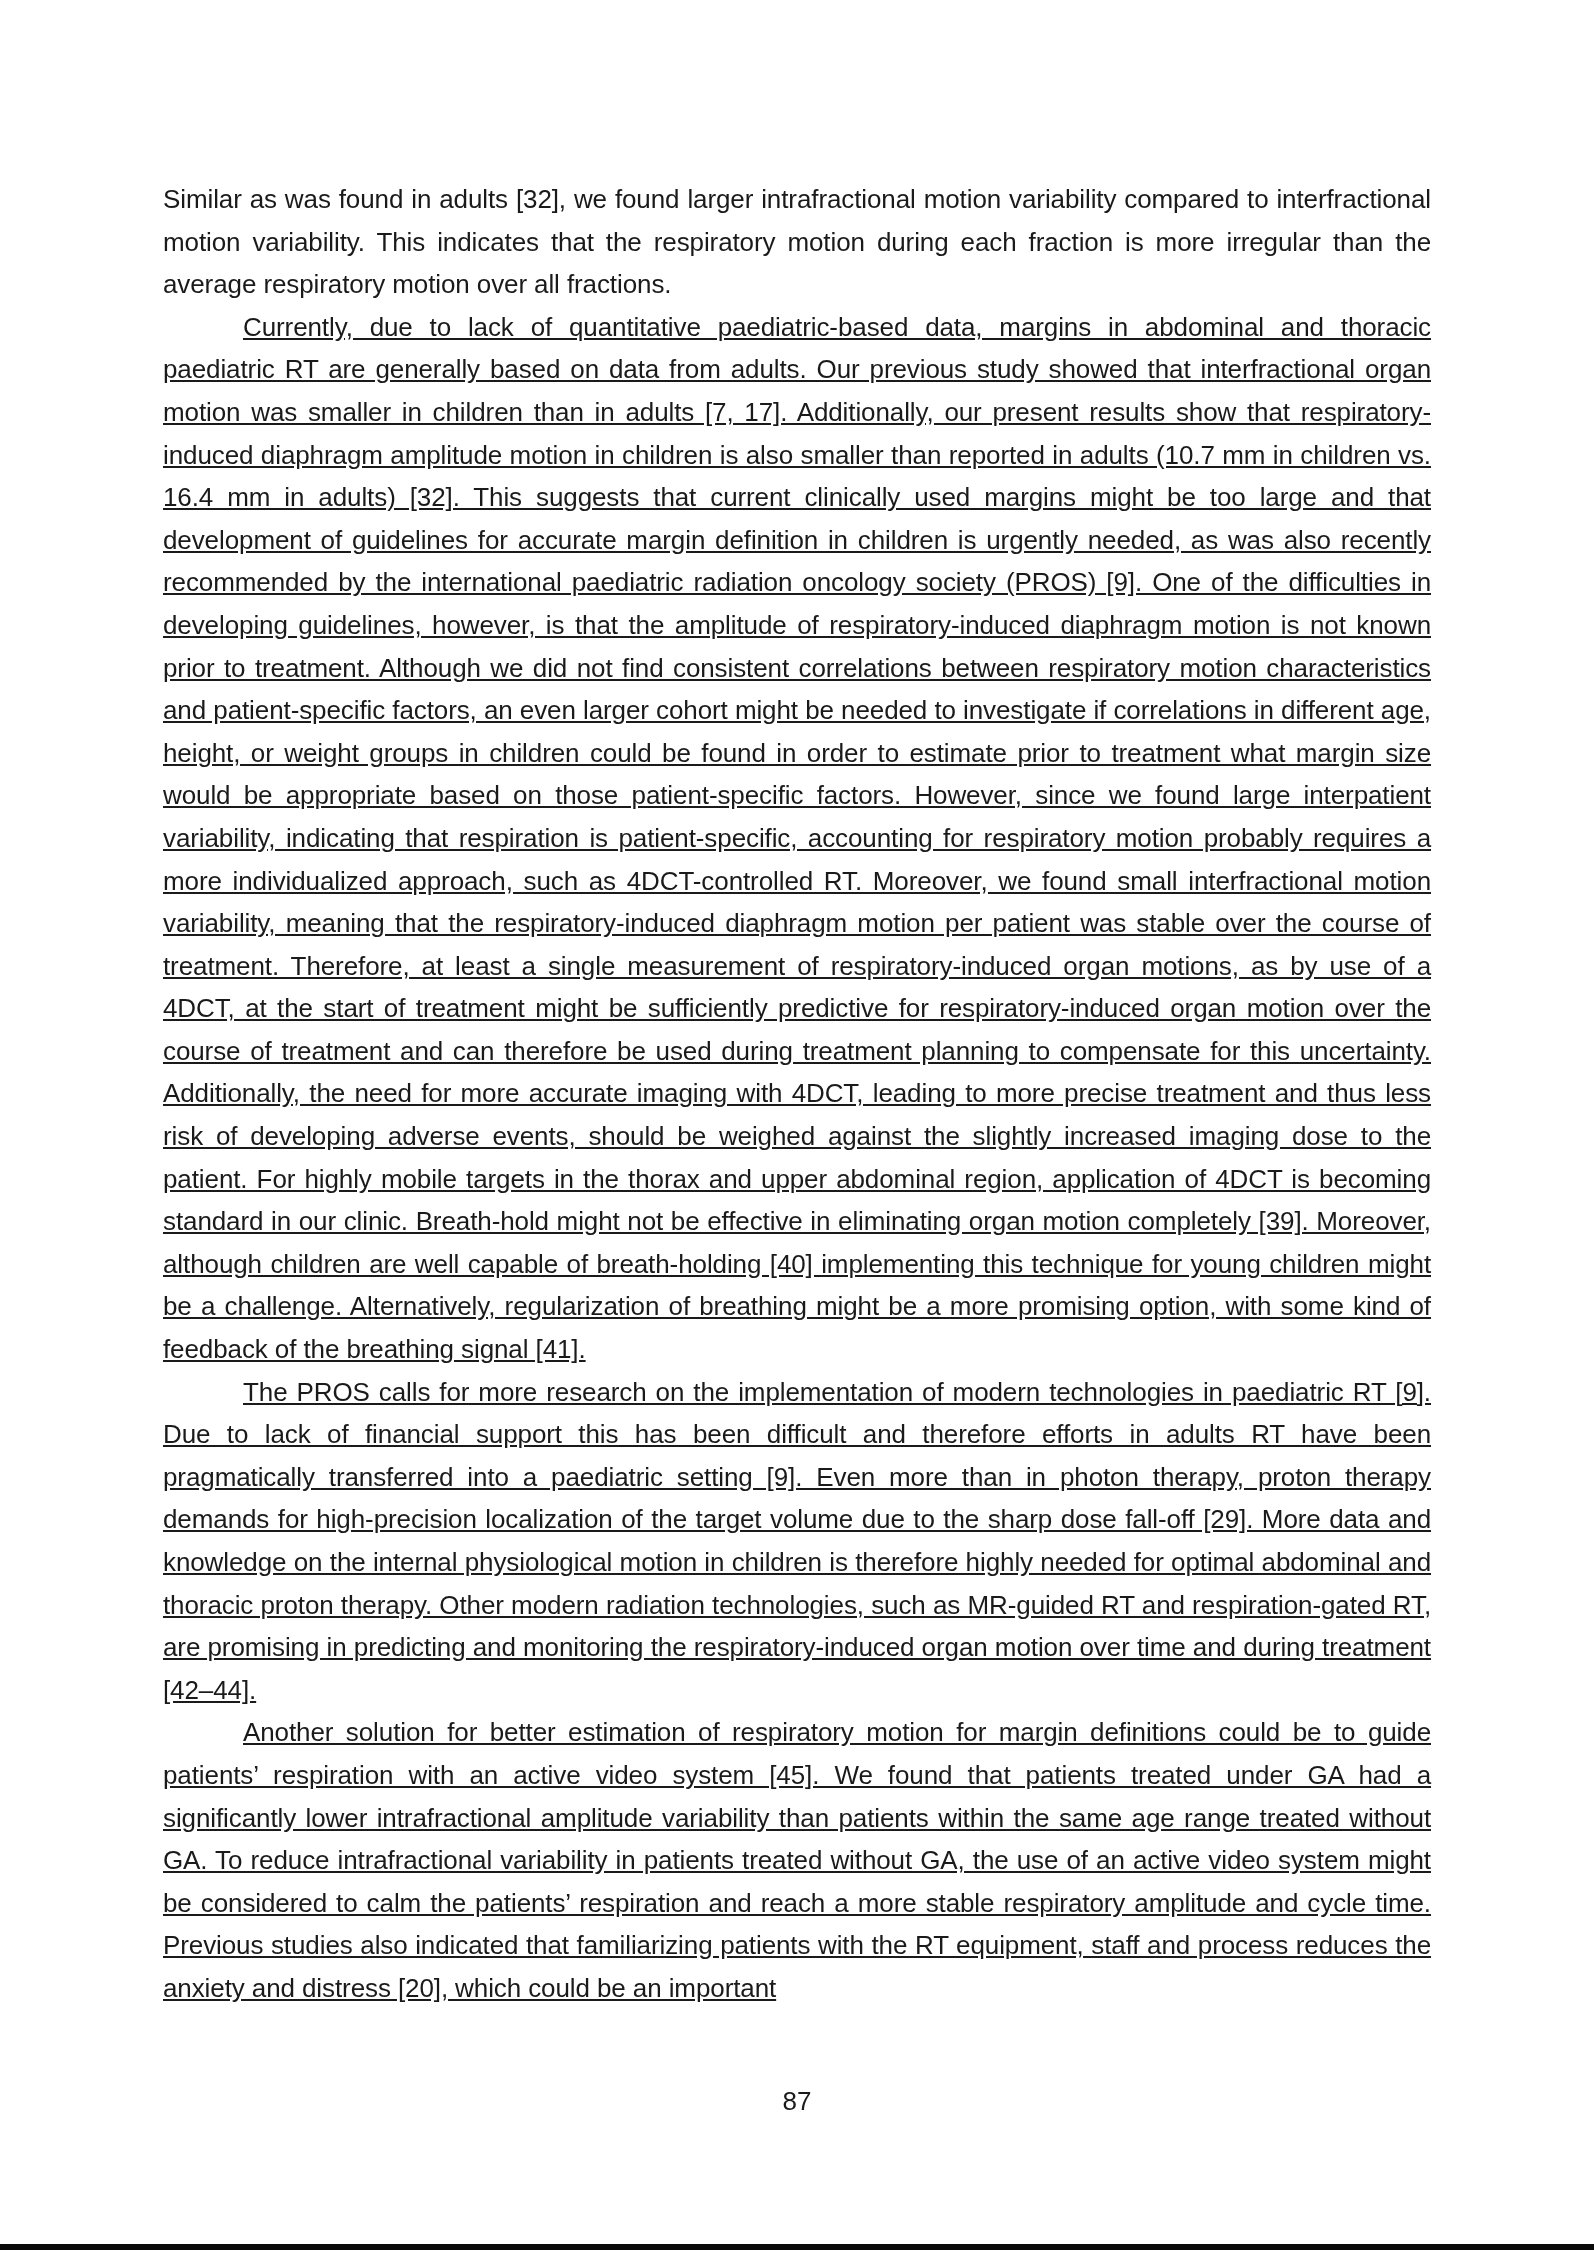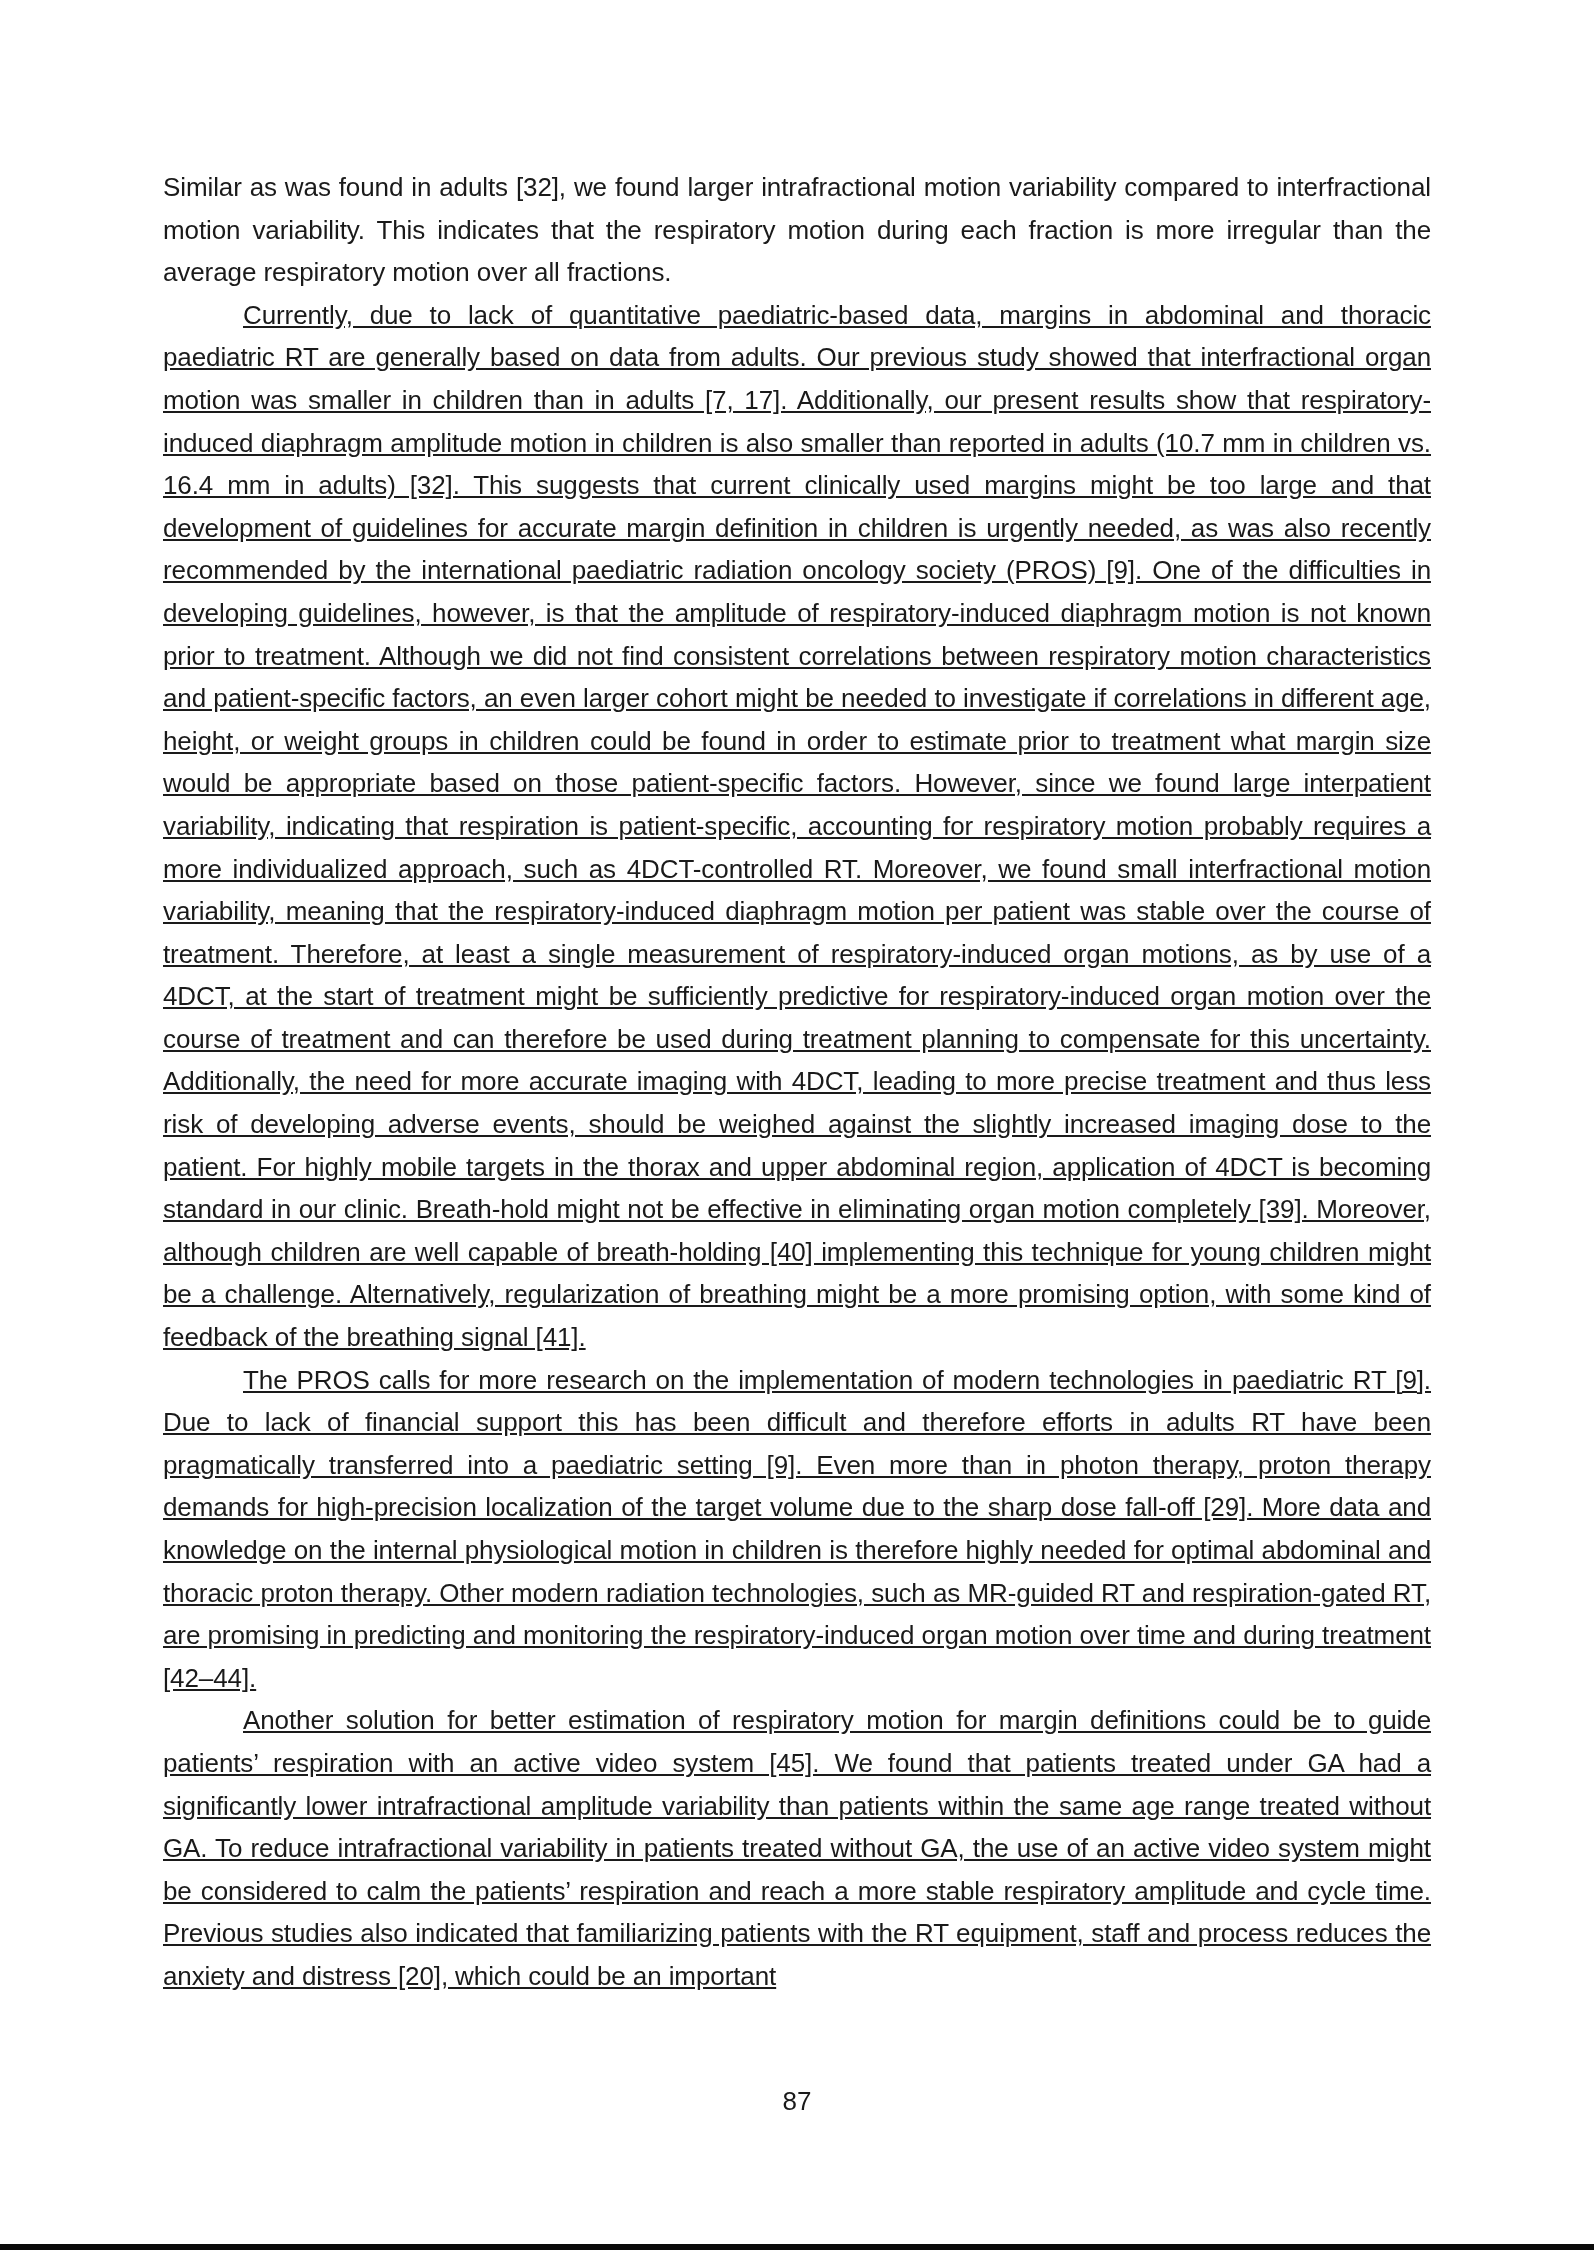--- a/index.html
+++ b/index.html
@@ -13,21 +13,21 @@
     height: 2250px;
     background: #ffffff;
     font-family: "Liberation Sans", sans-serif;
     color: #1a1a1a;
     overflow: hidden;
   }
   .text-column {
     position: absolute;
     left: 163px;
     width: 1268px;
-    top: 166px;
+    top: 178px;
     font-size: 26px;
     line-height: 42.6px;
     text-align: justify;
     letter-spacing: -0.1px;
   }
   .text-column p {
     margin: 0;
     padding: 0;
   }
   .text-column p.indented {

